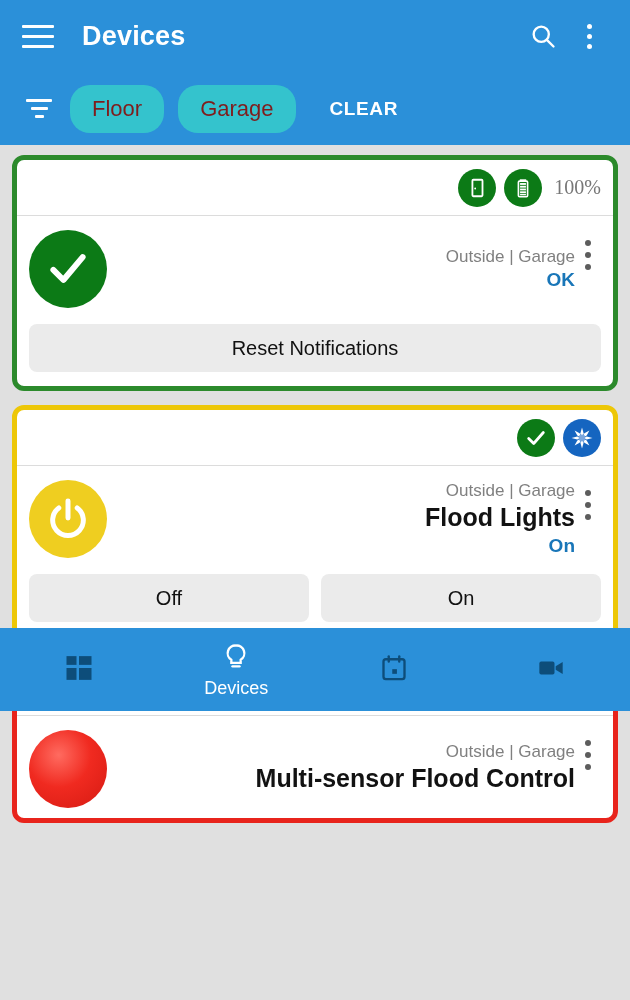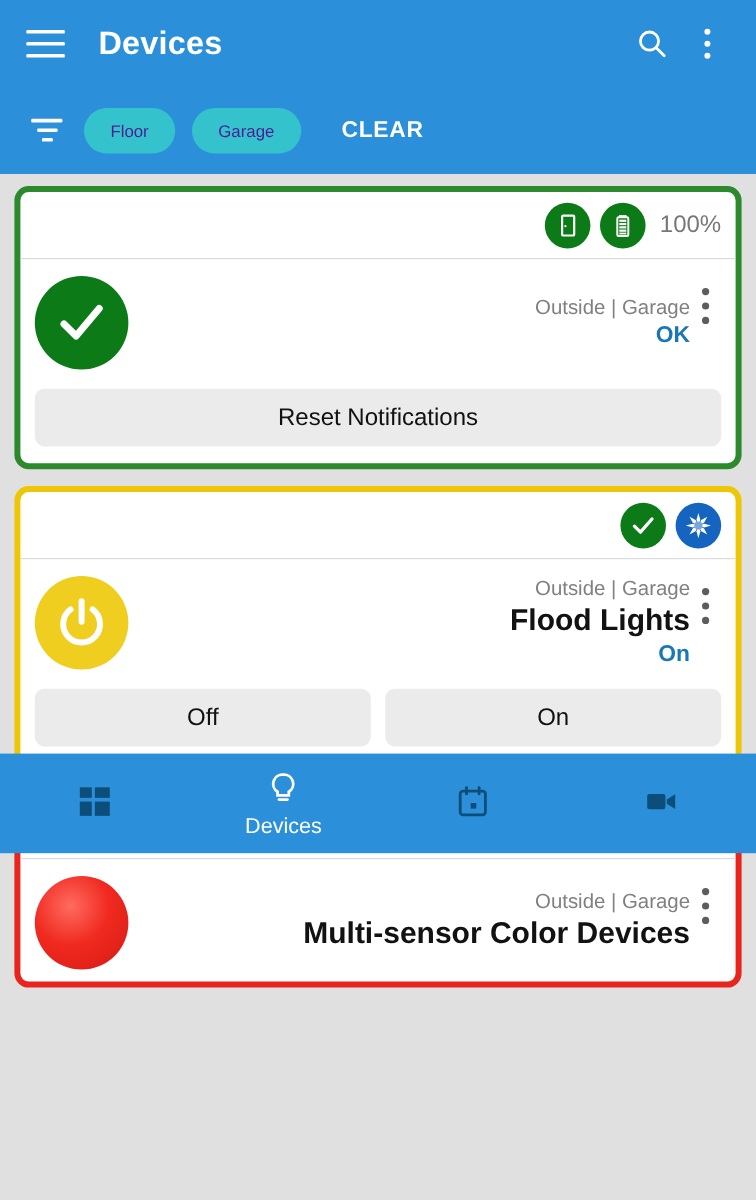--- a/index.html
+++ b/index.html
@@ -24,41 +24,41 @@
   .kebab { display: flex; flex-direction: column; gap: 5px; align-items: center; }
   .kebab i { width: 5px; height: 5px; border-radius: 50%; background: #fff; display: block; }
 
   .appbar-row2 { height: 73px; display: flex; align-items: center; padding: 0 22px; gap: 14px; }
   .filter-icon { width: 34px; height: 34px; display: flex; flex-direction: column;
                  align-items: center; justify-content: center; gap: 5px; cursor: pointer; }
   .filter-icon i { display: block; height: 3px; background: #fff; border-radius: 1px; }
   .filter-icon i:nth-child(1) { width: 26px; }
   .filter-icon i:nth-child(2) { width: 17px; }
   .filter-icon i:nth-child(3) { width: 9px; }
-  .chip { background: #34c3cd; color: #4c1d95; font-size: 14px; border-radius: 20px;
+  .chip { background: #34c3cd; color: #7f1d1d; font-size: 22px; border-radius: 20px;
           padding: 11px 22px; cursor: pointer; white-space: nowrap; }
   .clear-btn { color: #fff; font-size: 19px; font-weight: bold; letter-spacing: .6px;
                margin-left: 20px; cursor: pointer; }
 
   
   .cards { padding: 10px 12px 0 12px; }
   .card { background: #fff; border-radius: 12px; border: 5px solid #999;
           margin-bottom: 14px; overflow: hidden; }
   .card.green  { border-color: #2c8a2c; }
   .card.yellow { border-color: #edc707; }
   .card.red    { border-color: #e8241c; }
 
   .card-statusbar { height: 56px; display: flex; align-items: center; justify-content: flex-end;
                     padding: 0 12px; gap: 8px; border-bottom: 1px solid #dcdcdc; }
   .badge { width: 38px; height: 38px; border-radius: 50%; display: flex;
            align-items: center; justify-content: center; flex: 0 0 auto; }
   .badge.green { background: #0c7a16; }
   .badge.blue  { background: #1565c0; }
   .badge svg { display: block; }
-  .batt-pct { font-size: 20px; color: #777; margin-left: 4px; }
+  .batt-pct { font-size: 20px; color: #777; margin-left: 4px; font-family: Liberation Serif, serif; }
 
   .card-body { display: flex; align-items: center; padding: 14px 12px 10px 12px; position: relative; text-align: right; }
   .dev-icon { width: 78px; height: 78px; border-radius: 50%; flex: 0 0 auto;
               display: flex; align-items: center; justify-content: center; margin-right: 12px; }
   .dev-icon.green  { background: #0c7a16; }
   .dev-icon.yellow { background: #efce20; }
   .dev-icon.redball { background: radial-gradient(circle at 38% 32%, #ff6b60 0%, #f02a20 45%, #d51a12 100%); }
   .dev-text { flex: 1; min-width: 0; }
   .dev-loc { font-size: 17px; color: #808080; margin-bottom: 2px; }
   .dev-name { font-size: 25px; font-weight: bold; color: #121212; line-height: 1.15; margin-bottom: 4px; }
@@ -260,21 +260,21 @@
               <path d="M21.1 7.1 L15.5 11 L12 12 L15.9 9 Z"></path>
             </g>
             <circle cx="12" cy="12" r="3.2" fill="#8fb4e0"></circle>
           </svg>
         </div>
       </div>
       <div class="card-body">
         <div class="dev-icon redball"></div>
         <div class="dev-text">
           <div class="dev-loc">Outside | Garage</div>
-          <div class="dev-name">Multi-sensor Color Devices</div>
+          <div class="dev-name">Multi-sensor Flood Control</div>
         </div>
         <div class="row-kebab">
           <i></i>
           <i></i>
           <i></i>
         </div>
       </div>
     </div>
 
   </div>

